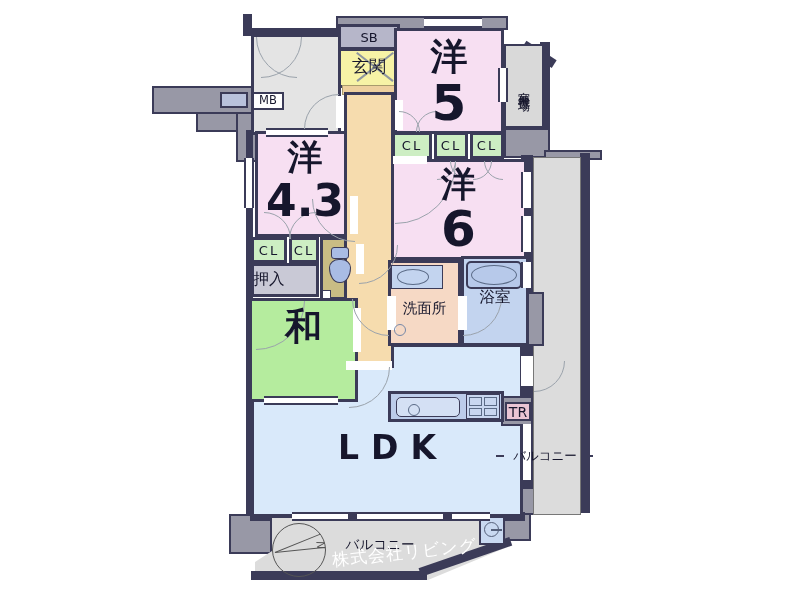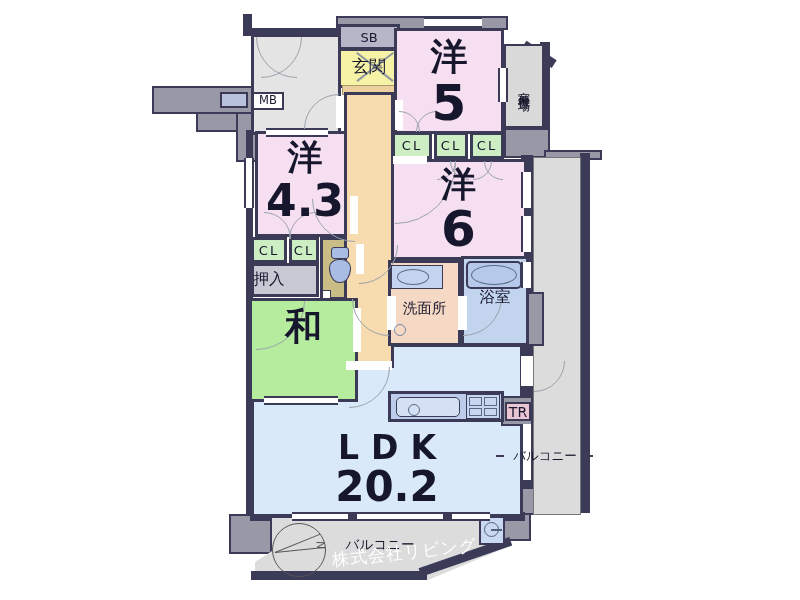--- a/index.html
+++ b/index.html
@@ -162,21 +162,20 @@
   <div class="lbl big" style="left:390px;top:202px;width:137px;height:54px;font-size:50px;z-index:6;">6</div>
   <div class="lbl big" style="left:255px;top:139px;width:100px;height:36px;font-size:35px;z-index:6;">洋</div>
   <div class="lbl big" style="left:255px;top:176px;width:100px;height:50px;font-size:44px;z-index:6;">4.3</div>
   <div class="lbl" style="left:251px;top:238px;width:36px;height:24px;font-size:13px;letter-spacing:2px;z-index:6;">CL</div>
   <div class="lbl" style="left:289px;top:238px;width:30px;height:24px;font-size:13px;letter-spacing:2px;z-index:6;">CL</div>
   <div class="lbl" style="left:235px;top:264px;width:68px;height:32px;font-size:15.5px;z-index:6;">押入</div>
   <div class="lbl big" style="left:249px;top:306px;width:109px;height:40px;font-size:37px;z-index:6;">和</div>
   <div class="lbl" style="left:388px;top:298px;width:73px;height:20px;font-size:14.5px;z-index:6;text-align:center;">洗面所</div>
   <div class="lbl" style="left:461px;top:288px;width:68px;height:20px;font-size:15.5px;z-index:6;">浴室</div>
   <div class="lbl big" style="left:251px;top:428px;width:272px;height:38px;font-size:33px;letter-spacing:12px;text-indent:12px;z-index:6;">LDK</div>
-  <div class="lbl big" style="left:251px;top:464px;width:272px;height:46px;font-size:42px;z-index:6;">20.2</div>
   <div class="lbl" style="left:505px;top:403px;width:26px;height:17px;font-size:14px;z-index:6;">TR</div>
   <div class="lbl" style="left:503px;top:448px;width:84px;height:16px;font-size:12.5px;z-index:6;">バルコニー</div>
   <div class="navy abs" style="left:496px;top:455px;width:8px;height:2px;z-index:6;"></div>
   <div class="navy abs" style="left:585px;top:455px;width:8px;height:2px;z-index:7;"></div>
   <div class="lbl" style="left:332px;top:536px;width:96px;height:18px;font-size:13.5px;z-index:6;">バルコニー</div>
 
   <div class="lbl" style="left:330px;top:548px;width:150px;height:24px;font-size:17px;letter-spacing:1px;color:#fff;transform:rotate(-6deg);transform-origin:left center;z-index:8;">株式会社リビング</div>
 
 </div>
 

